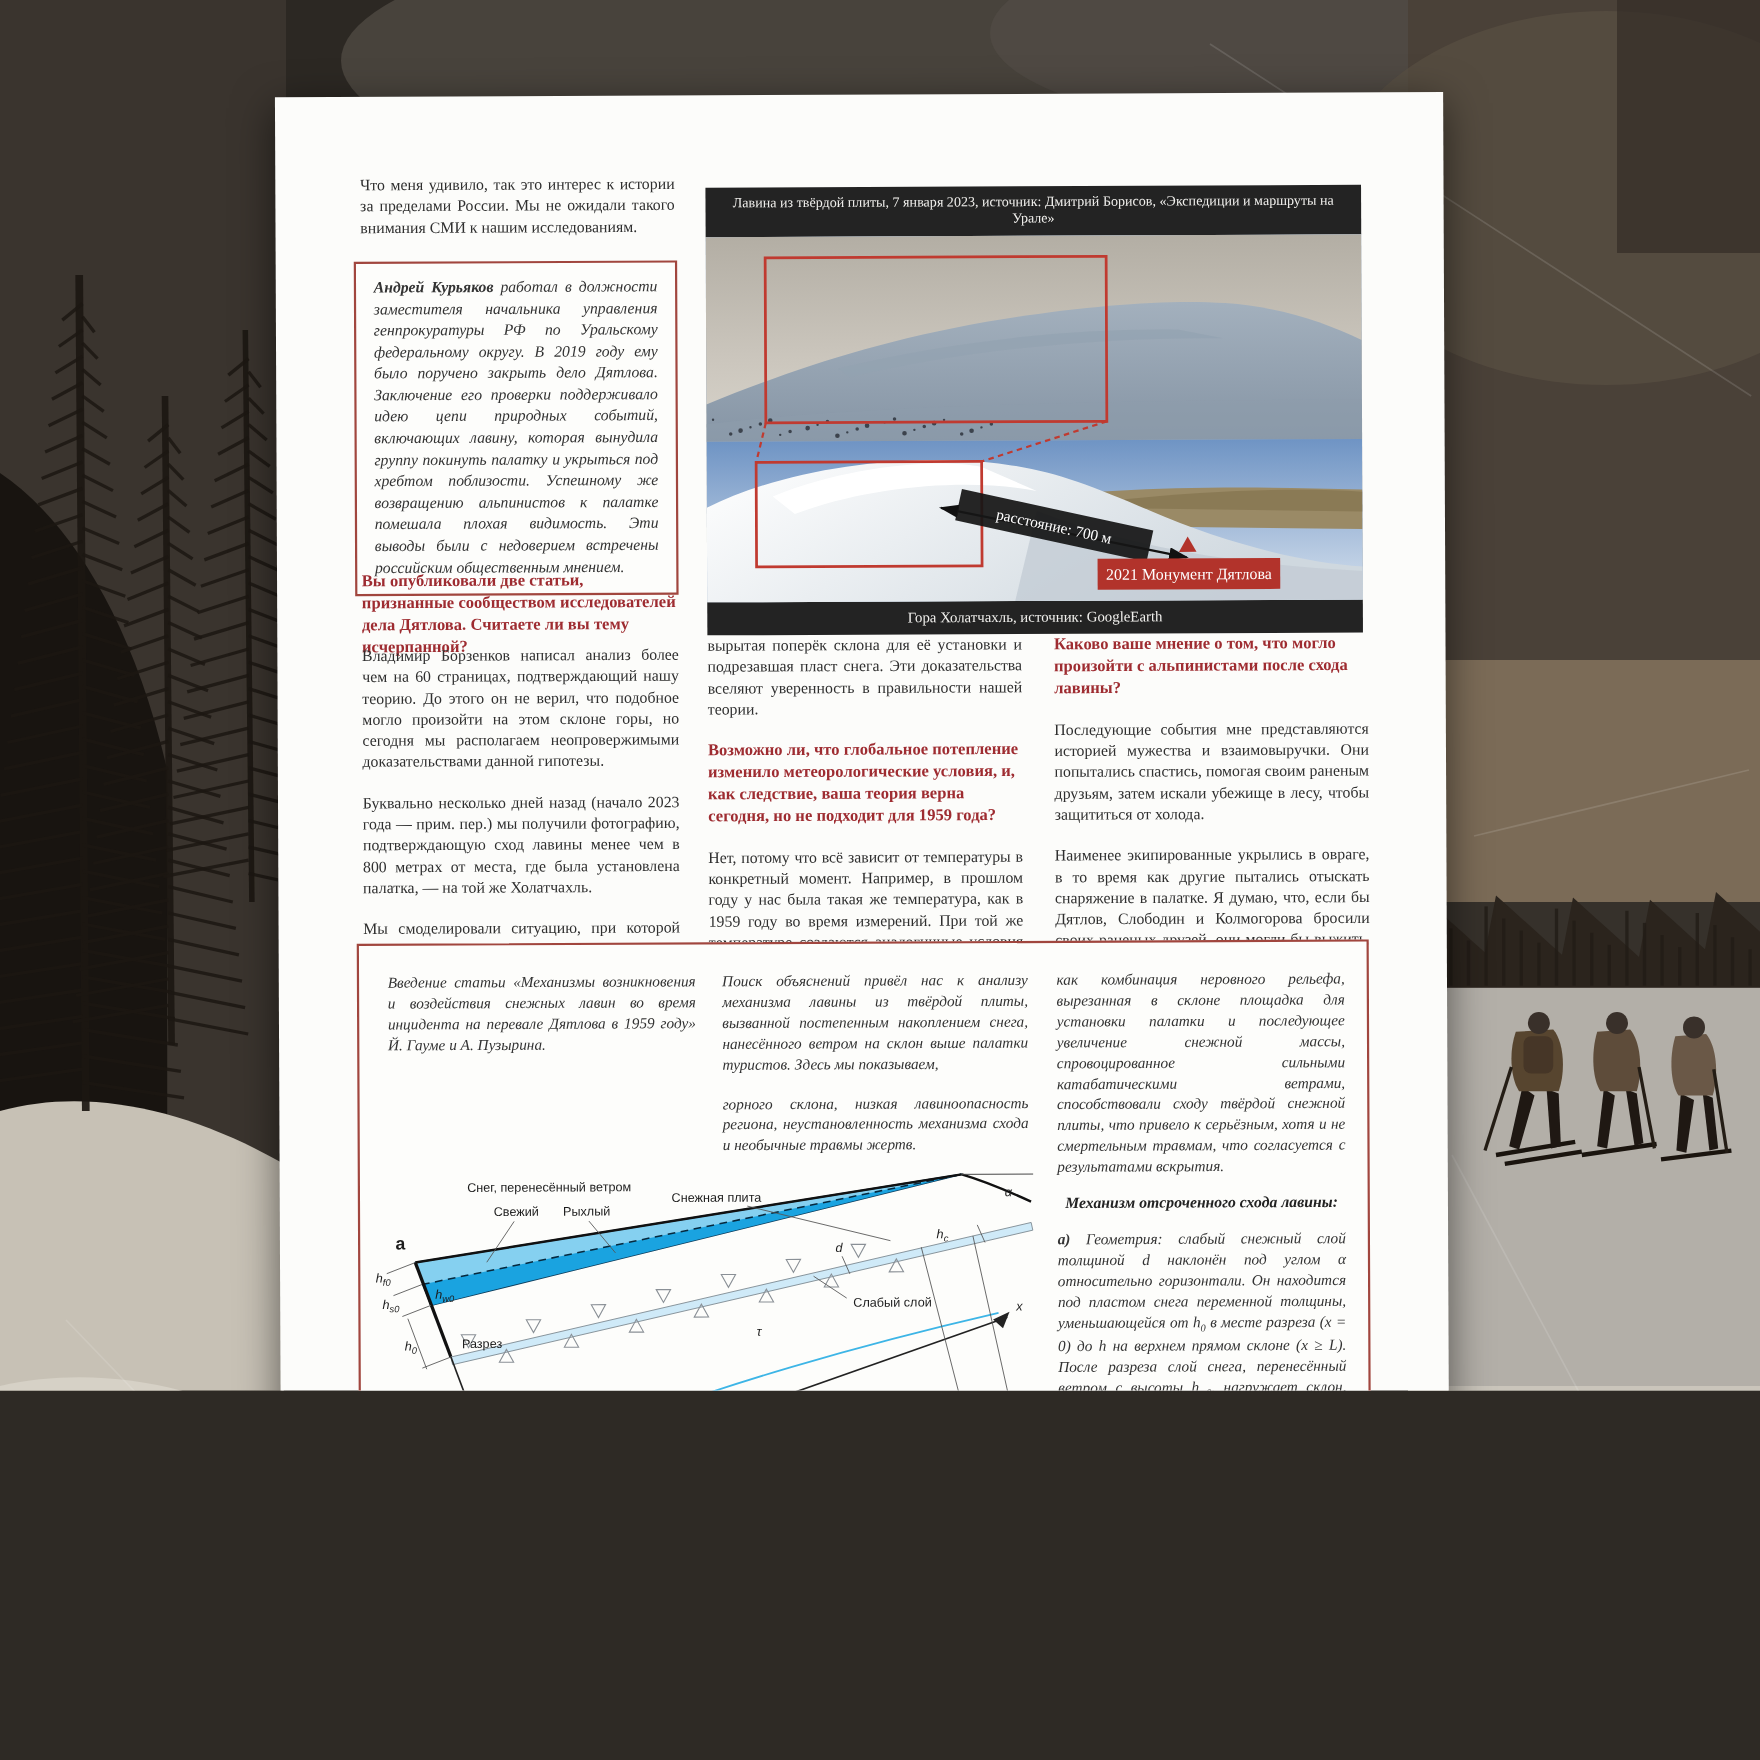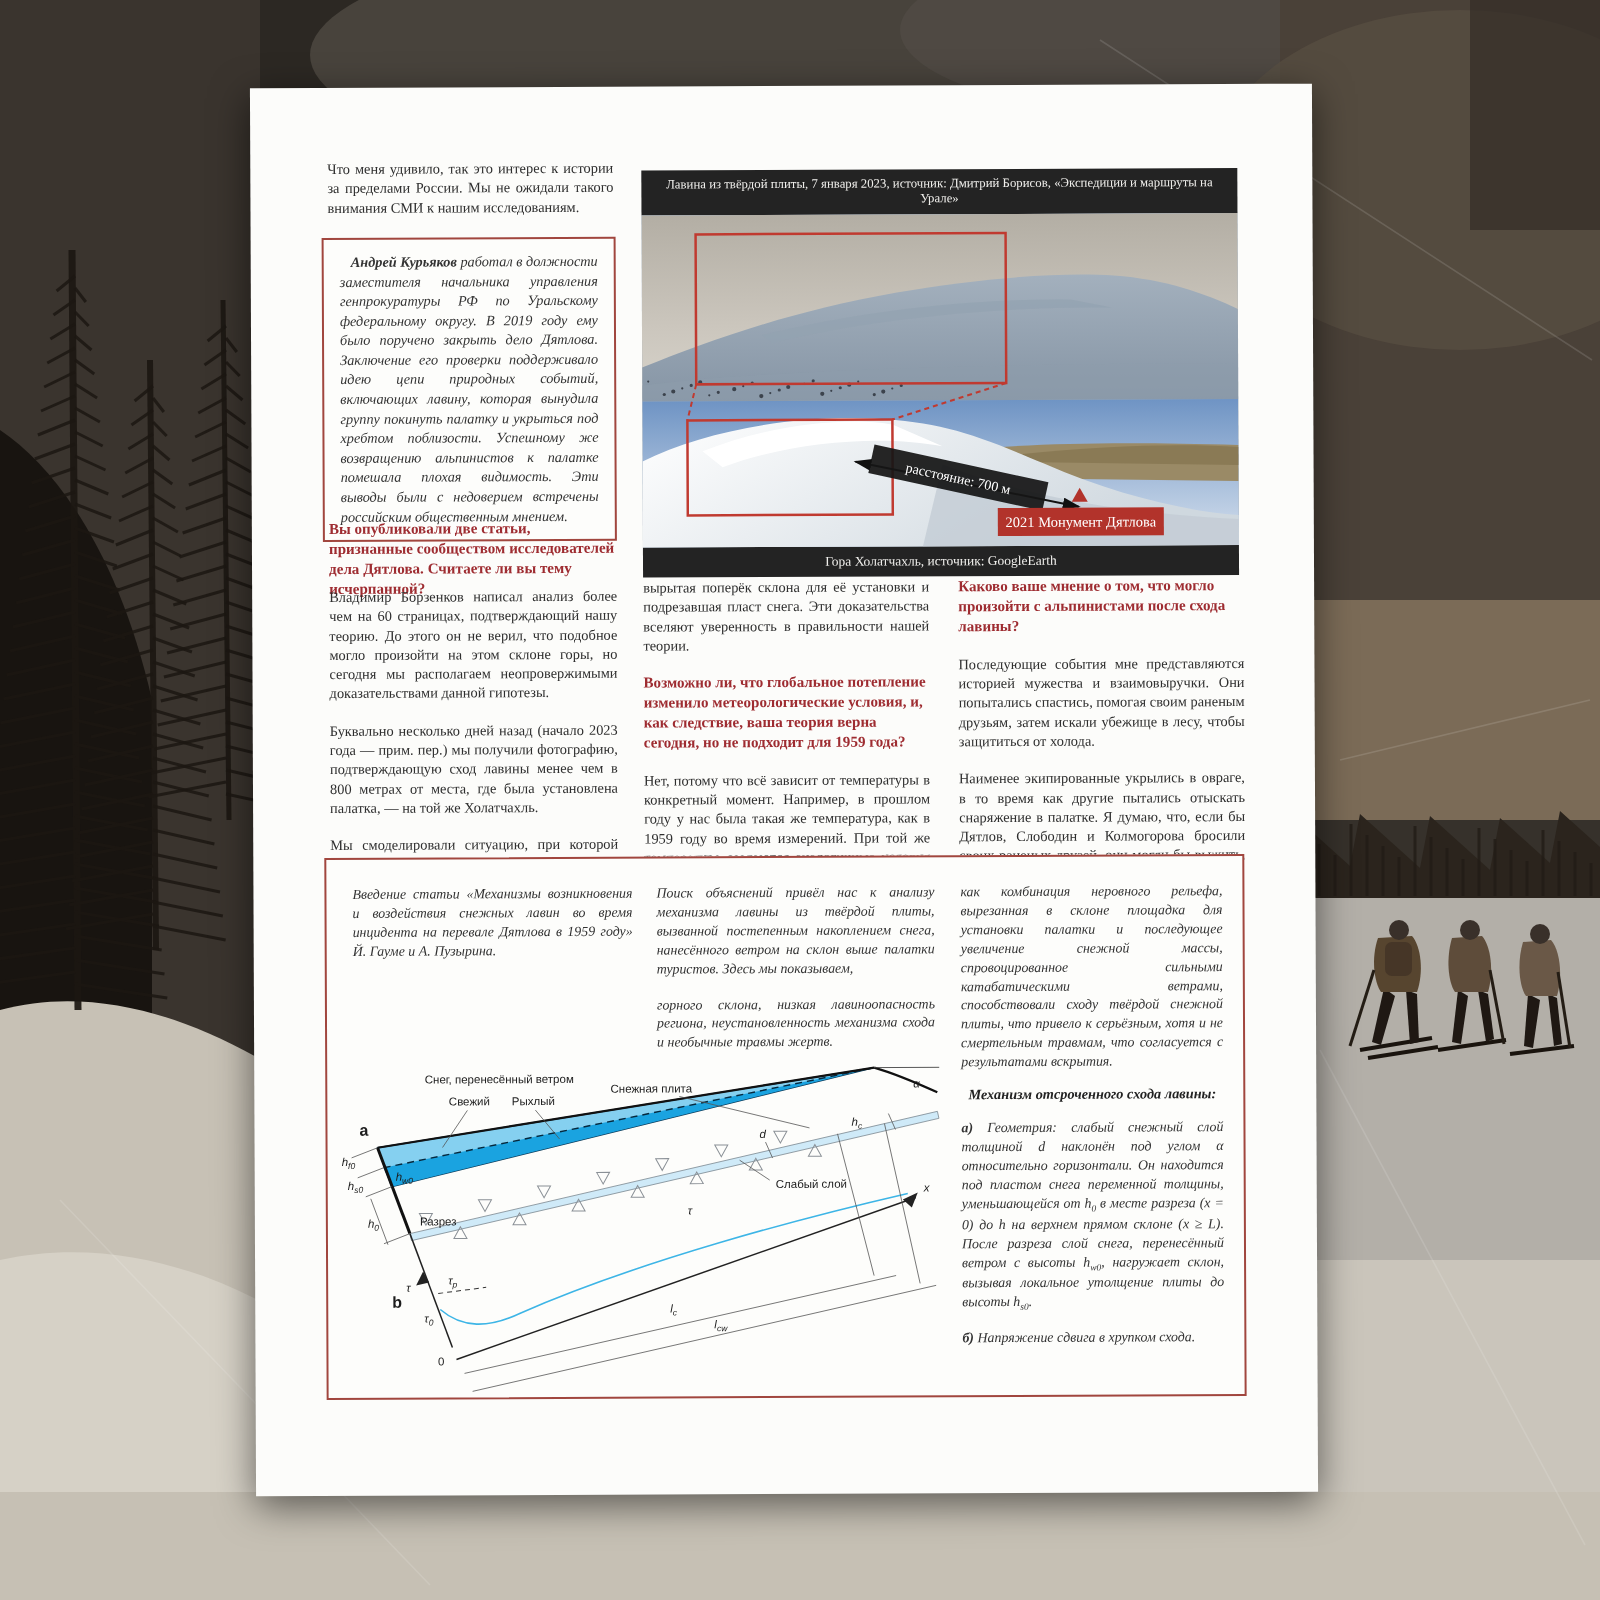--- a/index.html
+++ b/index.html
@@ -1,30 +1,30 @@
 <!DOCTYPE html>
 <html><head>
 <meta charset="utf-8">
 <style>
   html,body{margin:0;padding:0;background:#2e2a25;}
-  .stage{position:relative;width:1600px;height:1600px;overflow:hidden;
+  .stage{position:relative;width:1600px;height:1264px;overflow:hidden;
          font-family:"Liberation Serif","DejaVu Serif",serif;}
   .bg{position:absolute;left:0;top:0;width:1600px;height:1600px;}
   .page{position:absolute;left:253px;top:86px;width:1062px;height:1408px;
         background:#fcfcfa;box-shadow:0 10px 38px rgba(0,0,0,.55);
         transform:rotate(-0.25deg);overflow:hidden;}
   .page .blk{position:absolute;}
   p{margin:0;}
   .body-text{font-size:14.4px;line-height:1.34;color:#2f2f2f;text-align:justify;}
   .body-text p{margin:0 0 18px;}
   .qhead{font-size:15.1px;line-height:1.32;font-weight:bold;color:#9e2c31;text-align:left;margin:0 0 12px;}
   .intro{font-size:14.4px;line-height:1.34;color:#2f2f2f;text-align:justify;}
   .bio-box{border:2px solid #a1463e;padding:13px 16px;background:#fdfdfb;}
   .bio{font-size:14.3px;line-height:1.37;font-style:italic;color:#333;text-align:justify;}
-  .bio b{font-style:italic;margin-left:11px;}
+  .bio b{font-style:italic;}
   
   .photo-panel{width:596px;}
   .pcap{background:#232323;color:#f0efec;font-size:12.8px;line-height:1.2;
         text-align:center;padding:7px 6px;}
   .pbody{position:relative;height:332px;background:#9aa7b4;}
   .pbody svg{display:block;}
   .pt{font-family:"Liberation Serif","DejaVu Serif",serif;fill:#ffffff;}
   
   .feature{border:2px solid #a1463e;background:#fdfdfb;}
   .f-ital{font-size:13.9px;line-height:1.36;font-style:italic;color:#333;text-align:justify;}

